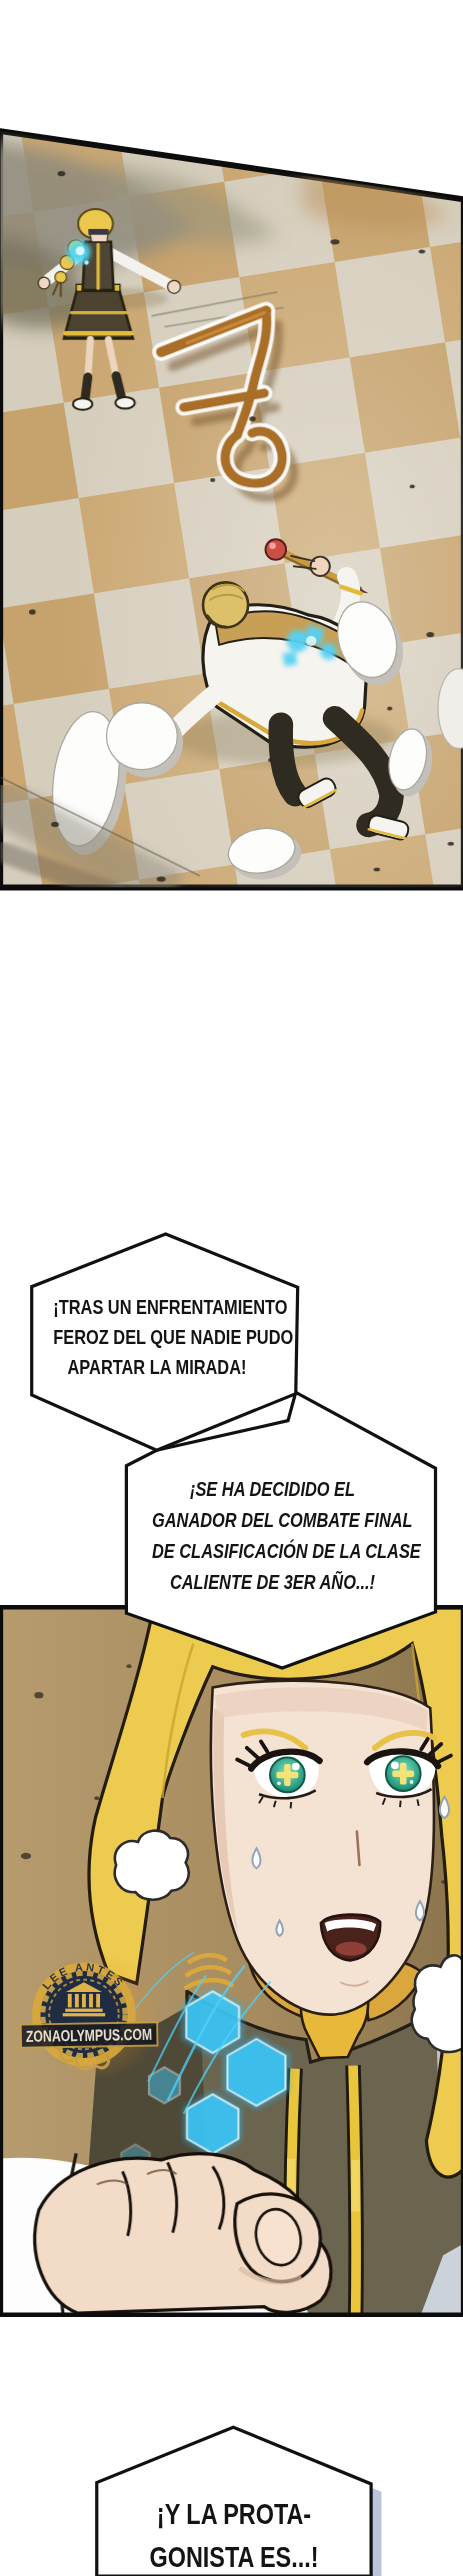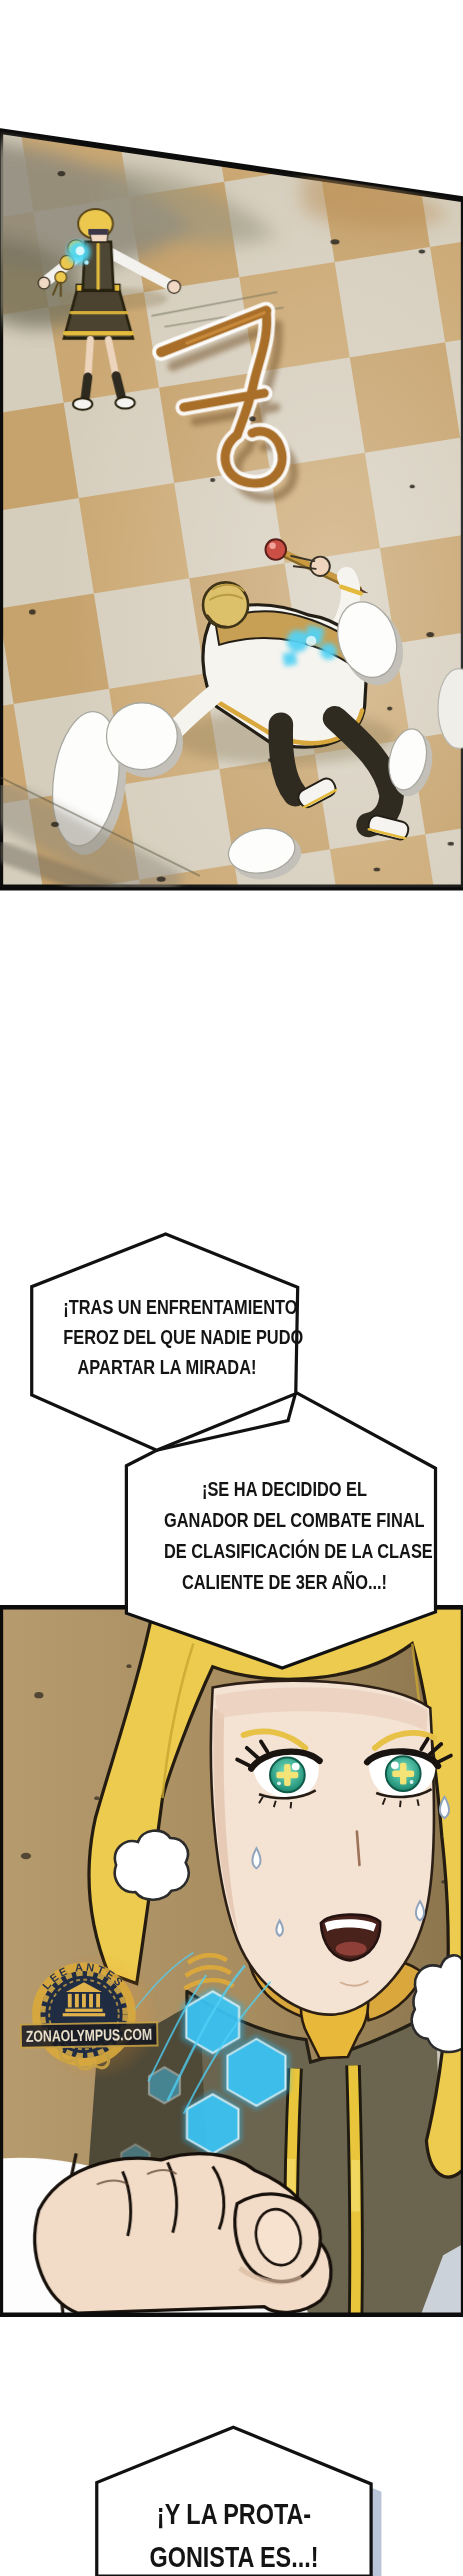--- a/index.html
+++ b/index.html
@@ -389,29 +389,29 @@
     <rect x="0" y="2.5" width="720" height="1101" fill="none" stroke="#0c0c0c" stroke-width="9"></rect>
   </svg>
 
   <svg id="bubble-layer" width="464" height="2576" viewBox="0 0 720 4000">
     <polygon points="196,2276 243,2252 447,2206 459,2162 676,2280 676,2503 438,2590 196,2505" fill="#ffffff" stroke="#111111" stroke-width="5"></polygon>
     <polygon points="257,1916 462,1999 459,2164 243,2252 49,2166 49,1998" fill="#ffffff" stroke="#111111" stroke-width="5"></polygon>
     <polygon points="376,3781 592,3869 592,4000 164,4000 164,3867" fill="#b9c4d8"></polygon>
     <polygon points="362,3769 576,3857 576,4000 150,4000 150,3855" fill="#ffffff" stroke="#111111" stroke-width="5"></polygon>
   </svg>
 
-  <div class="btext b12" style="left:34px; top:1292px; width:266px;">
+  <div class="btext b12" style="left:24px; top:1292px; width:266px;">
     <div class="squish">
       <div class="nowrap">¡TRAS UN ENFRENTAMIENTO</div>
       <div class="nowrap">FEROZ DEL QUE NADIE PUDO</div>
       <div class="nowrap">APARTAR LA MIRADA!</div>
     </div>
   </div>
 
-  <div class="btext b12" style="left:130px; top:1473px; width:309px; line-height:31px;">
+  <div class="btext b12" style="left:118px; top:1473px; width:309px; line-height:31px;font-style:italic;">
     <div class="squish">
       <div class="nowrap">¡SE HA DECIDIDO EL</div>
       <div class="nowrap">GANADOR DEL COMBATE  FINAL</div>
       <div class="nowrap">DE CLASIFICACIÓN DE LA CLASE</div>
       <div class="nowrap">CALIENTE DE 3ER AÑO...!</div>
     </div>
   </div>
 
   <div class="btext b3" style="left:97px; top:2492px; width:274px;">
     <div class="squish">

